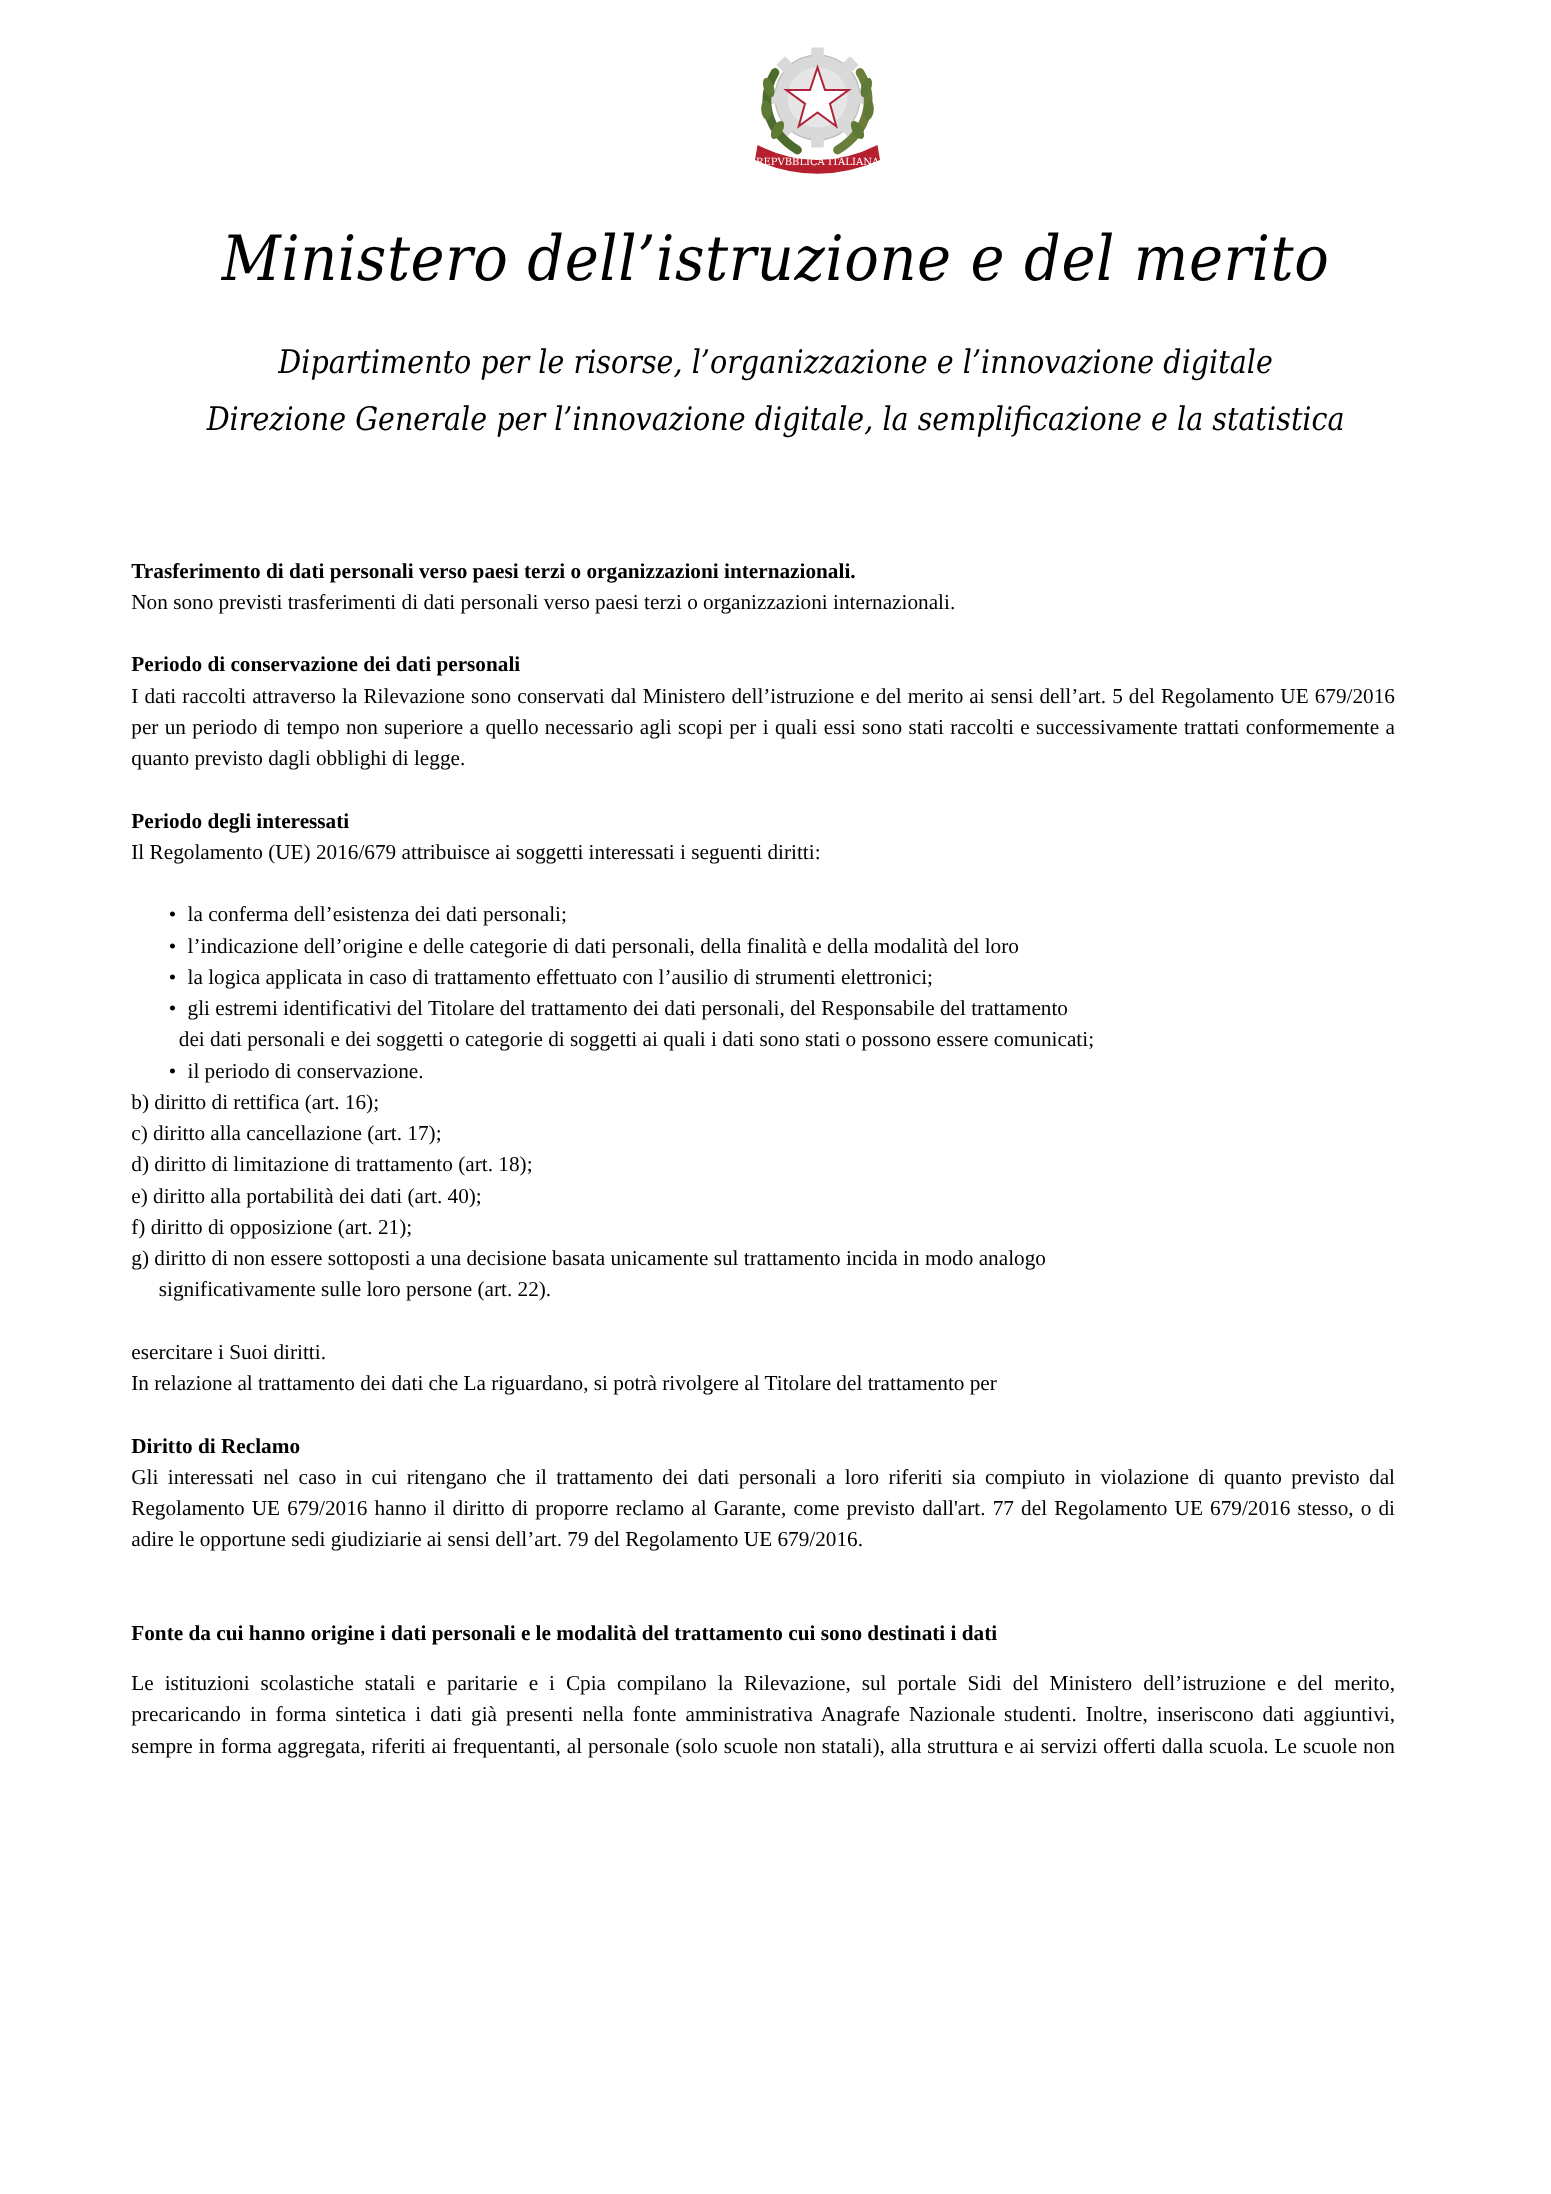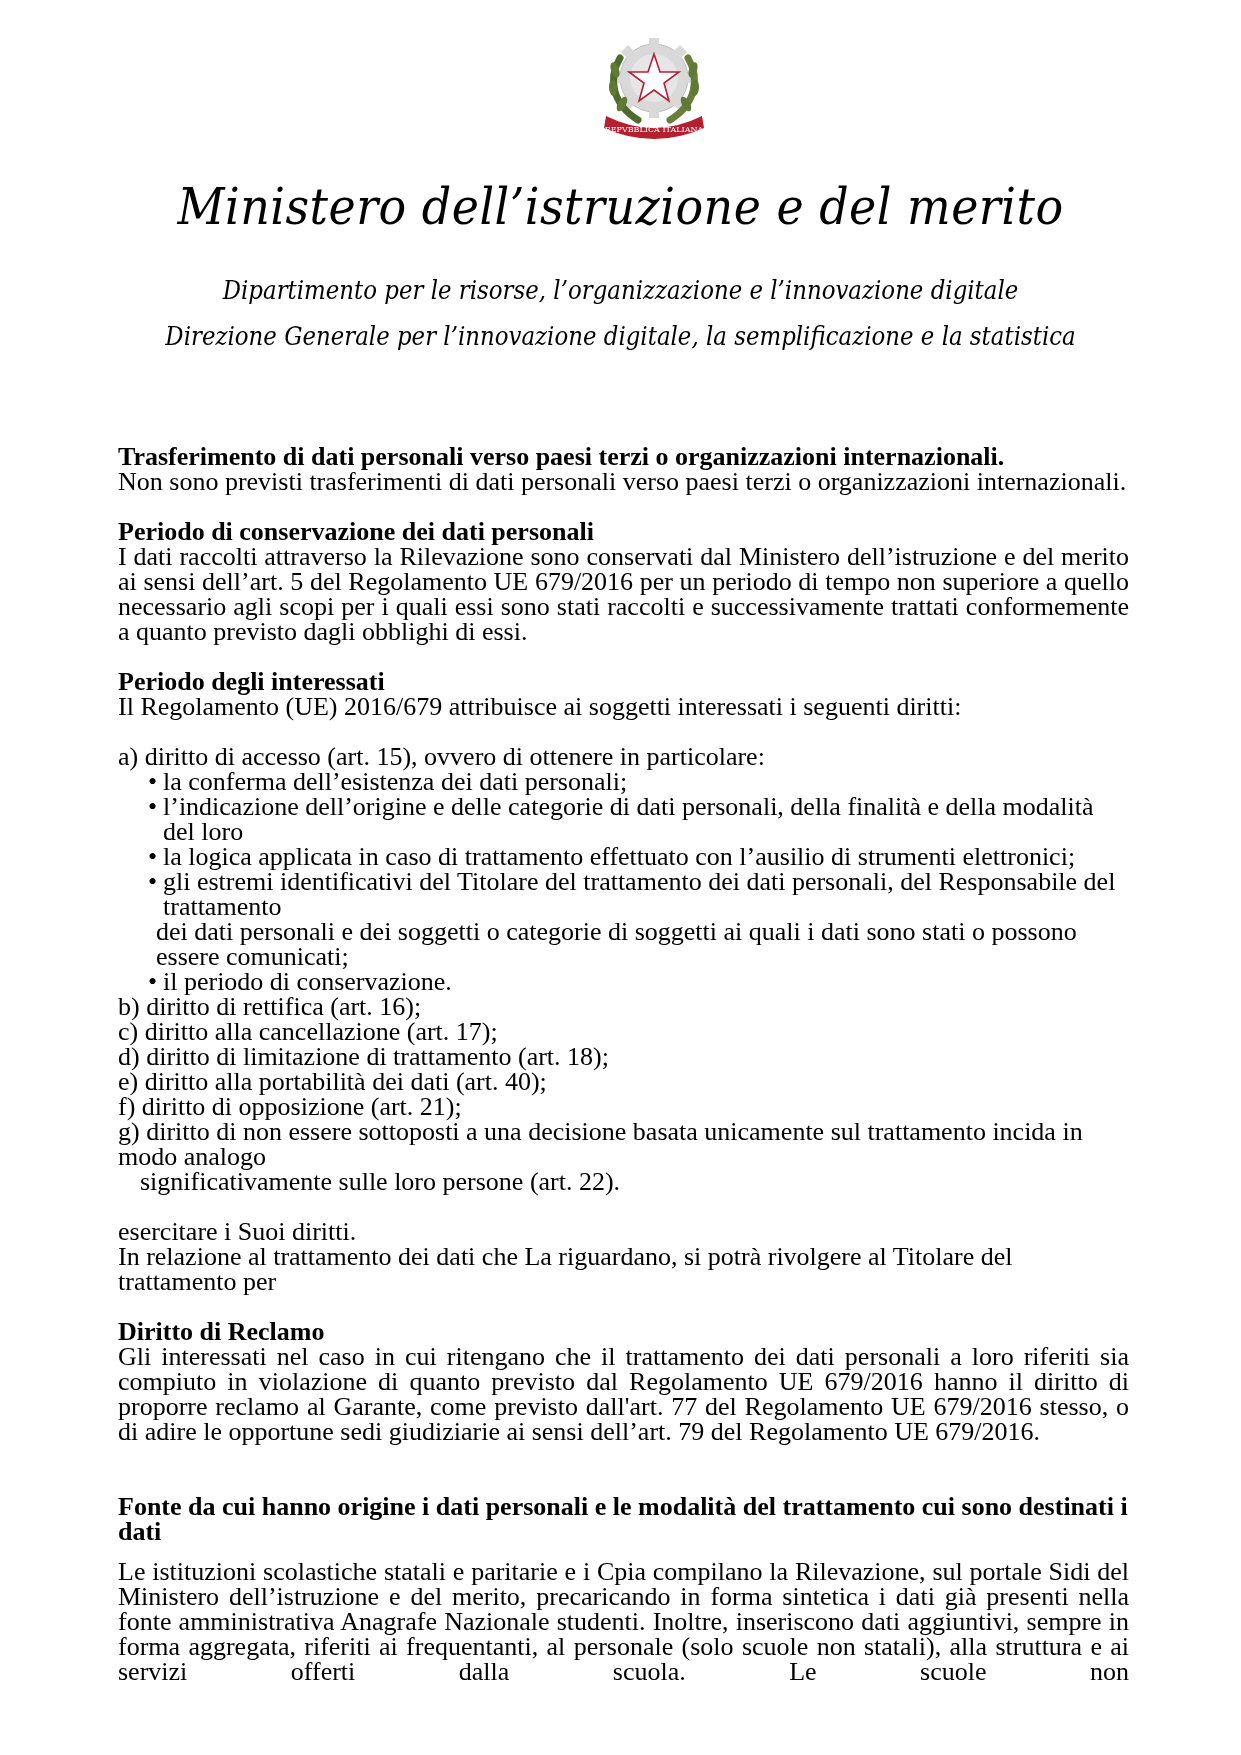--- a/index.html
+++ b/index.html
@@ -15,22 +15,22 @@
   }
   .dept-line {
     position: absolute; left: 0; width: 1241px; text-align: center;
     font-family: "DejaVu Serif", serif; font-style: italic; font-size: 26px;
     transform: scaleX(0.88); transform-origin: center;
   }
   .dept-line.l1 { top: 275px; }
   .dept-line.l2 { top: 321px; }
 
   .body {
-    position: absolute; left: 118px; top: 444px; width: 1011px;
-    font-family: "Liberation Serif", serif; font-size: 26px; line-height: 25px;
+    position: absolute; left: 105px; top: 444px; width: 1011px;
+    font-family: "Liberation Serif", serif; font-size: 17px; line-height: 25px;
   }
   .heading { font-weight: bold; }
   .para { text-align: justify; }
   .gap { height: 25px; }
   .gap-big { height: 50px; }
   .bullet-line { padding-left: 30px; position: relative; }
   .bullet-line .dot { position: absolute; left: 30px; top: 0; }
   .bullet-line .btxt { display: block; padding-left: 15px; }
   .bullet-line.cont .btxt { padding-left: 24px; }
   .hang { padding-left: 22px; }
@@ -88,31 +88,30 @@
     </div>
 
     <div class="gap"></div>
 
     <div>
       <div class="heading">Periodo di conservazione dei dati personali</div>
       <div class="para">
         <span>I dati raccolti attraverso la Rilevazione sono conservati dal Ministero dell’istruzione e del merito ai sensi</span>
         <span>dell’art. 5 del Regolamento UE 679/2016 per un periodo di tempo non superiore a quello necessario agli scopi</span>
         <span>per i quali essi sono stati raccolti e successivamente trattati conformemente a quanto previsto dagli obblighi di</span>
-        <span>essi.</span>
+        <span>legge.</span>
       </div>
     </div>
 
     <div class="gap"></div>
 
     <div>
       <div class="heading">Periodo degli interessati</div>
       <div>Il Regolamento (UE) 2016/679 attribuisce ai soggetti interessati i seguenti diritti:</div>
       <div class="gap"></div>
-      <div>a) diritto di accesso (art. 15), ovvero di ottenere in particolare:</div>
 
       <div class="bullet-line">
         <span class="dot">•</span>
         <span class="btxt">la conferma dell’esistenza dei dati personali;</span>
       </div>
       <div class="bullet-line">
         <span class="dot">•</span>
         <span class="btxt">l’indicazione dell’origine e delle categorie di dati personali, della finalità e della modalità del loro</span>
       </div>
       <div class="bullet-line">

